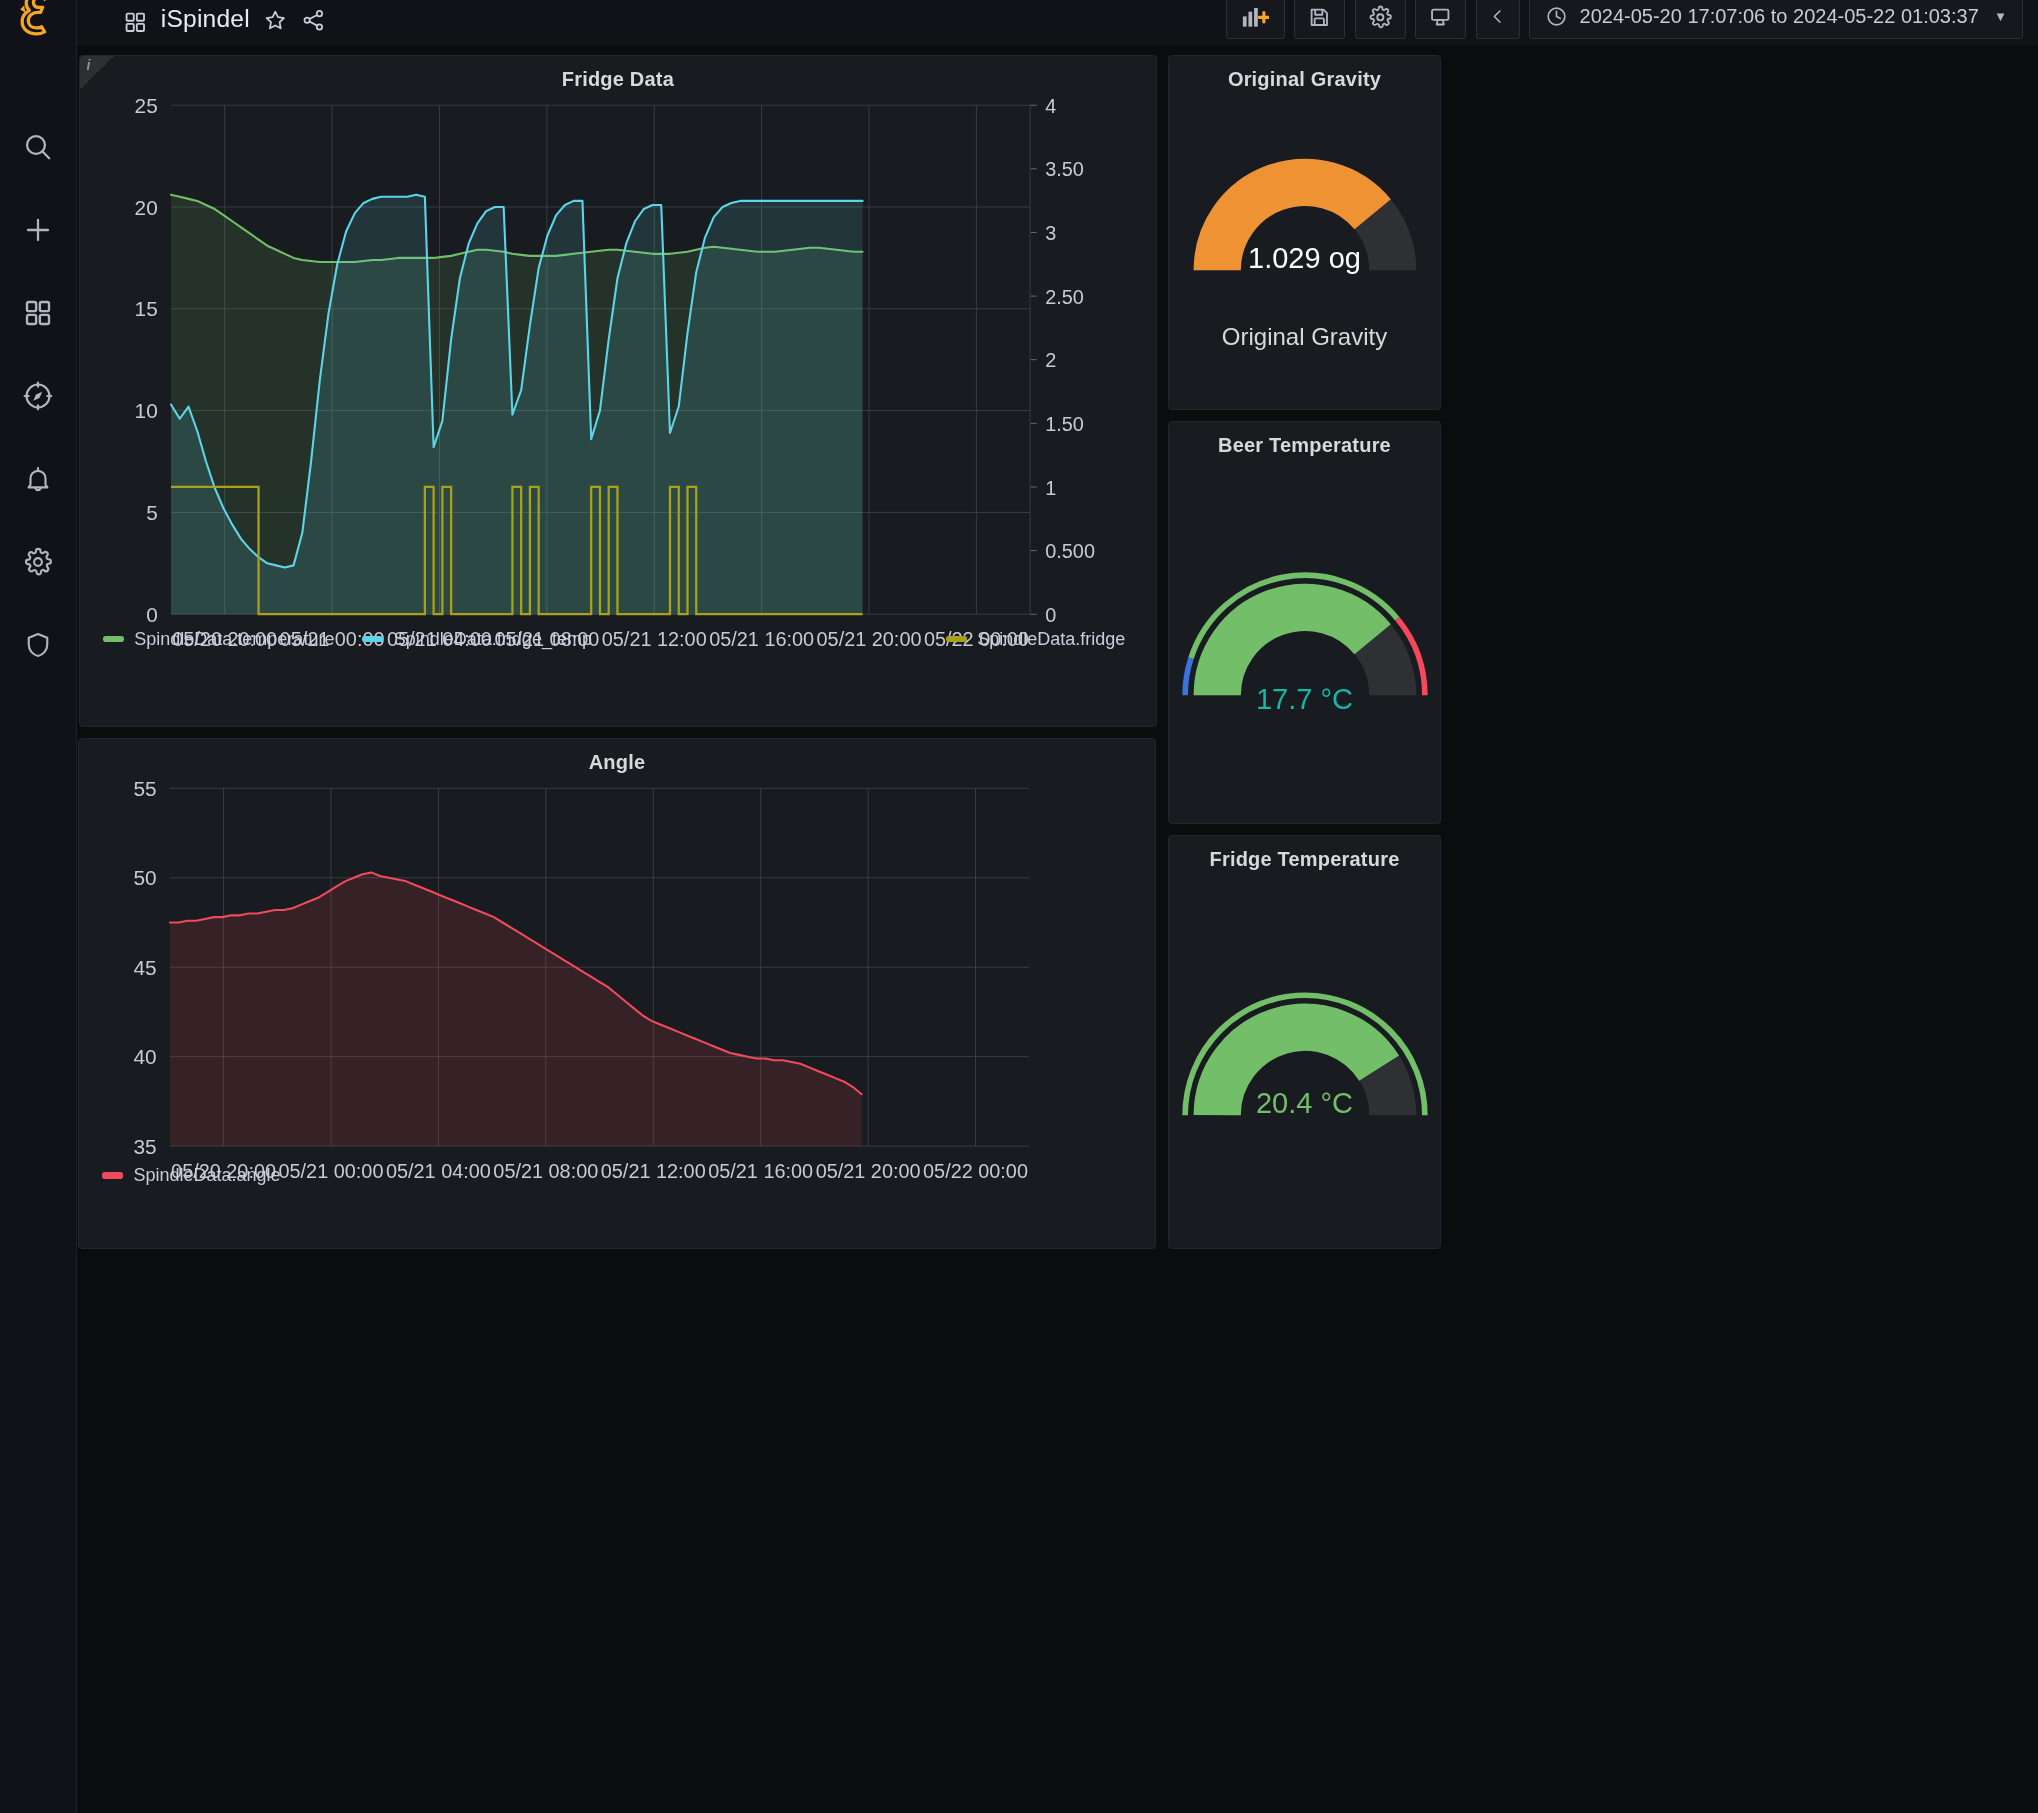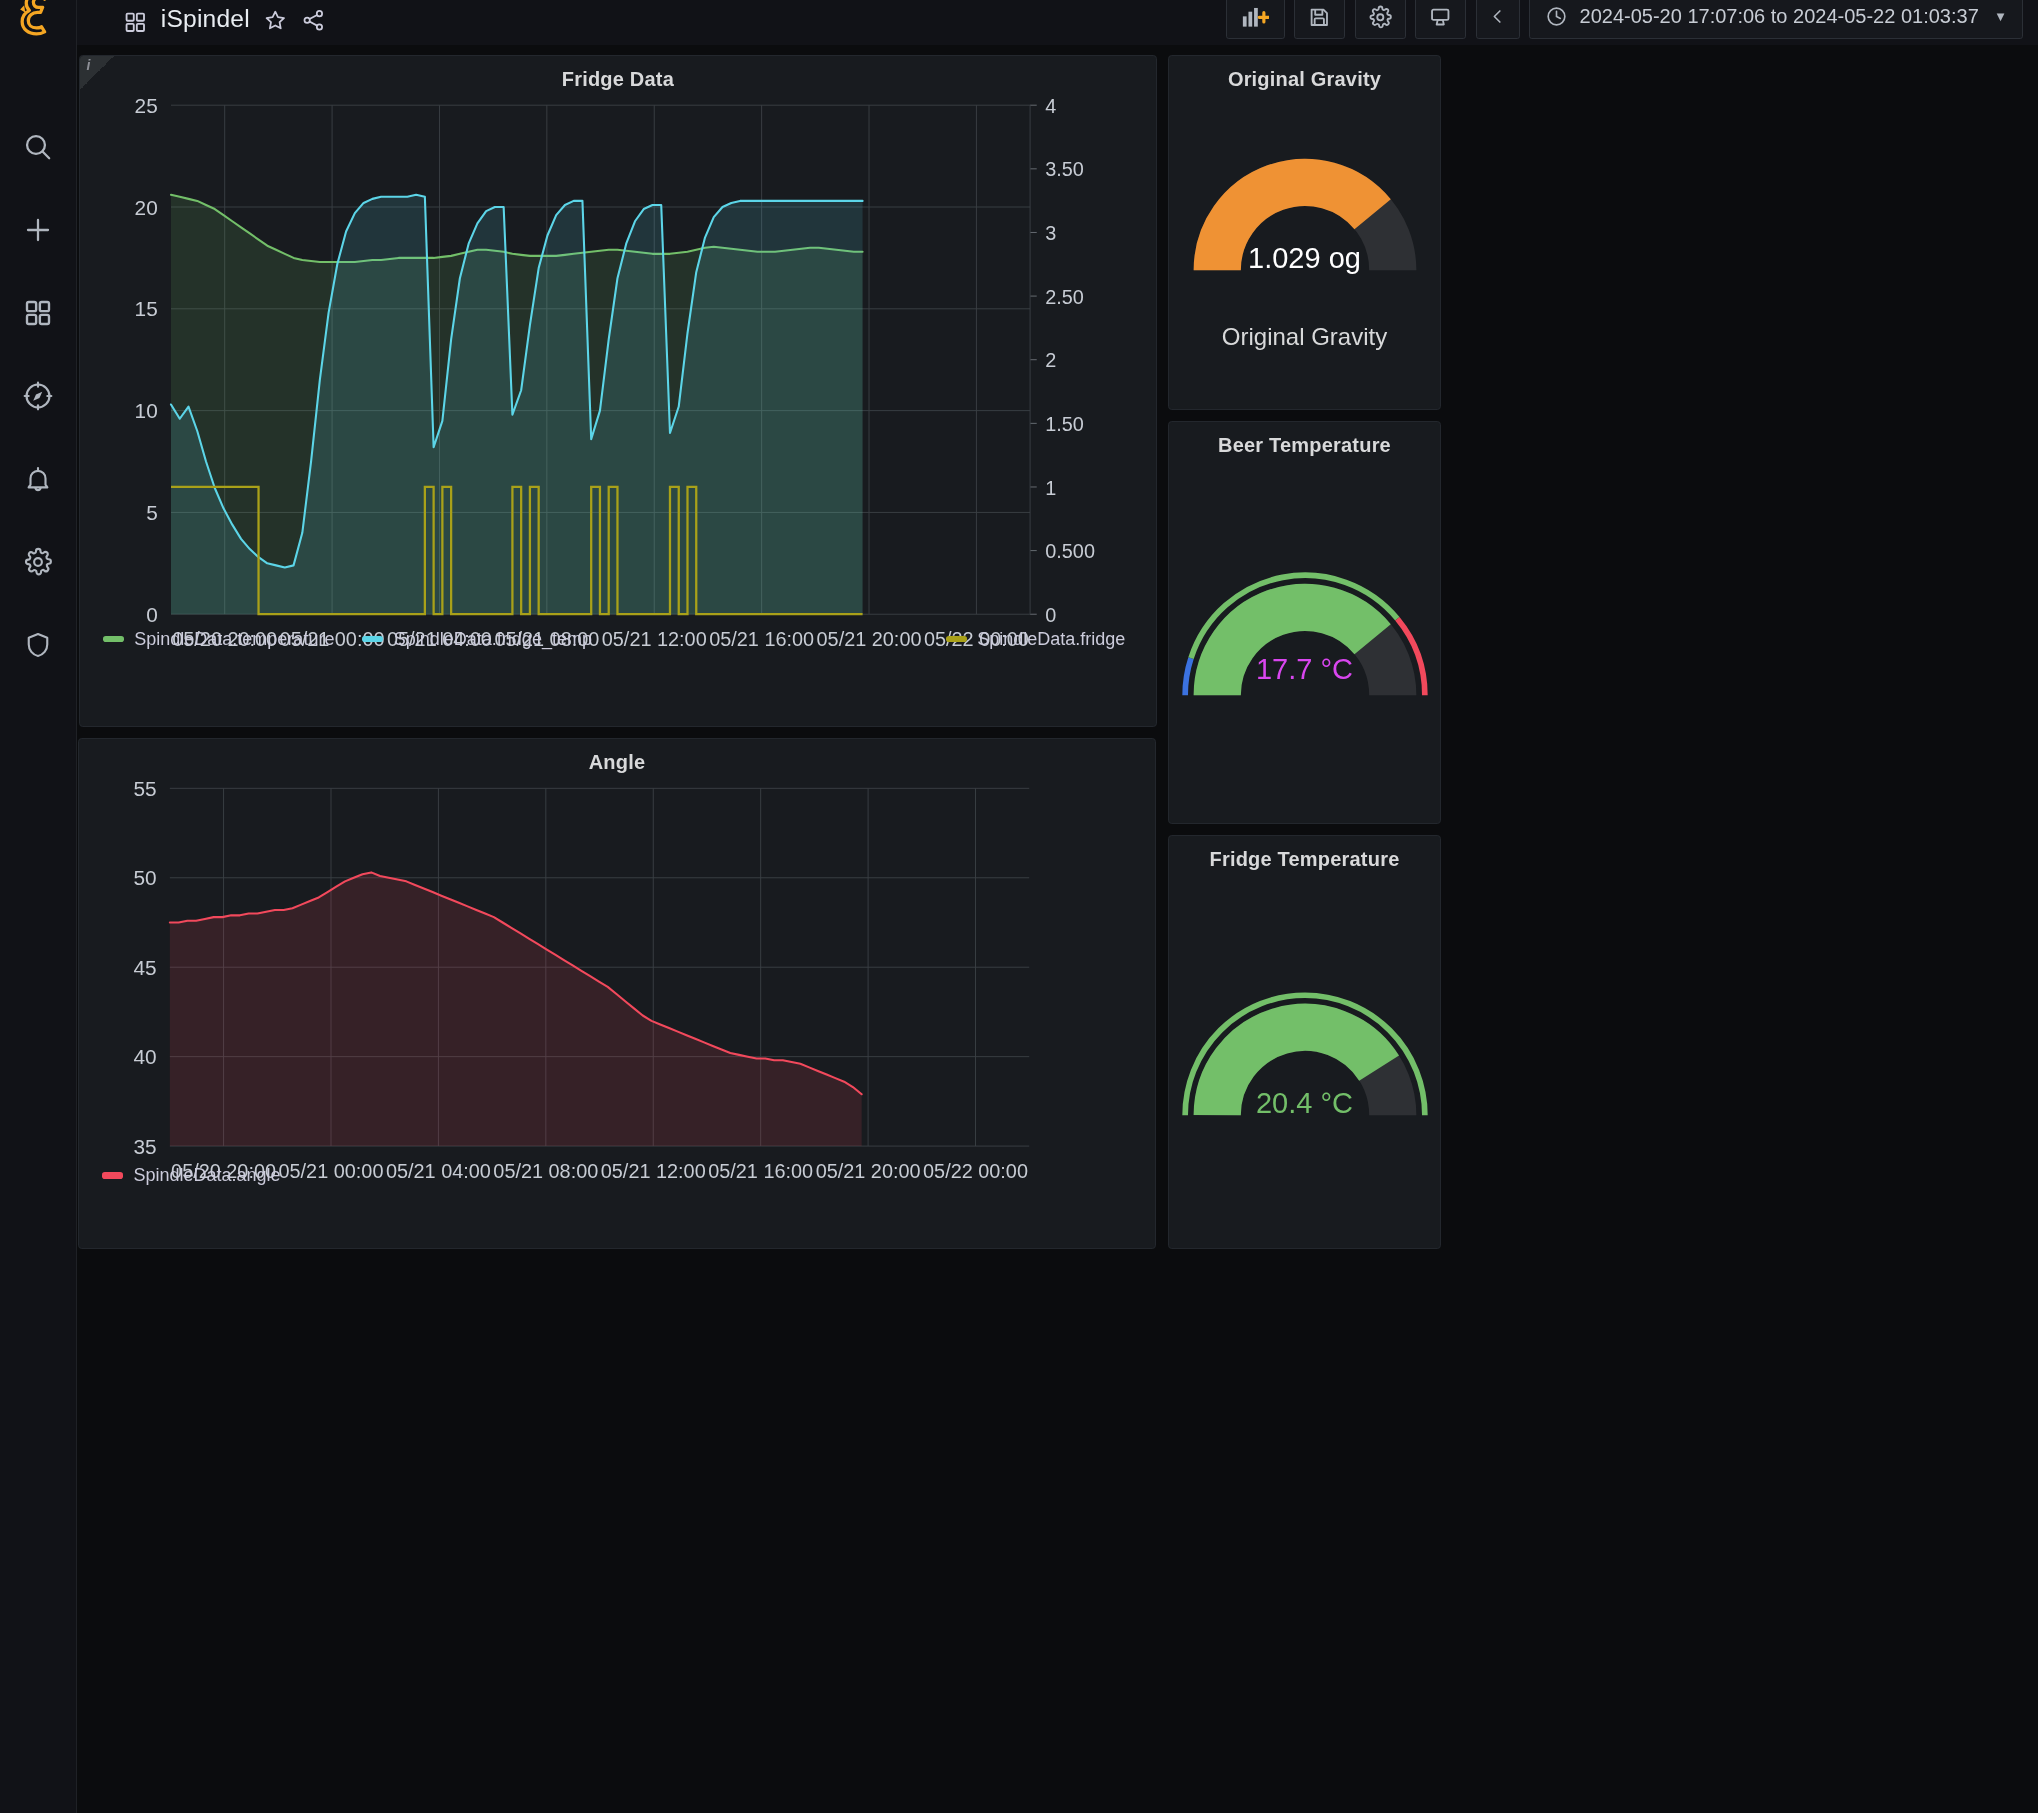--- a/index.html
+++ b/index.html
@@ -400,21 +400,21 @@
   <div class="panel" id="panel-beer">
     <div class="panel-title">Beer Temperature</div>
     <div class="gauge-body" style="margin-top: 106px;">
       <svg class="gauge-svg" id="gauge-beer" width="252" height="151" viewBox="0 0 266 160">
           <path d="M6 140.00000000000003 A127 127 0 0 1 12.215822430515502 100.75484171438164" fill="none" stroke="#3b72e0" stroke-width="6"></path>
           <path d="M12.215822430515502 100.75484171438164 A127 127 0 0 1 230.85518183252515 59.04715330191634" fill="none" stroke="#73bf69" stroke-width="6"></path>
           <path d="M230.85518183252515 59.04715330191634 A127 127 0 0 1 260 139.99999999999997" fill="none" stroke="#f2495c" stroke-width="6"></path>
           <path d="M40 140 A93 93 0 0 1 226 139.99999999999997" fill="none" stroke="#2e3034" stroke-width="50"></path>
           <path d="M40 140 A93 93 0 0 1 204.65773157814834 80.7195689533718" fill="none" stroke="#73bf69" stroke-width="50"></path>
         </svg>
-      <div class="gauge-value" id="beer-value" style="top: 90px; color: #d946ef;">17.7 °C</div>
+      <div class="gauge-value" id="beer-value" style="top: 120px; color: #14b8a6;">17.7 °C</div>
     </div>
   </div>
 
   <div class="panel" id="panel-fridget">
     <div class="panel-title">Fridge Temperature</div>
     <div class="gauge-body" style="margin-top: 112px;">
       <svg class="gauge-svg" id="gauge-fridget" width="252" height="151" viewBox="0 0 266 160">
           <path d="M6 140.00000000000003 A127 127 0 0 1 260 139.99999999999997" fill="none" stroke="#73bf69" stroke-width="6"></path>
           <path d="M40 140 A93 93 0 0 1 226 139.99999999999997" fill="none" stroke="#2e3034" stroke-width="50"></path>
           <path d="M40 140 A93 93 0 0 1 211.52249707168738 90.16810806695327" fill="none" stroke="#73bf69" stroke-width="50"></path>

